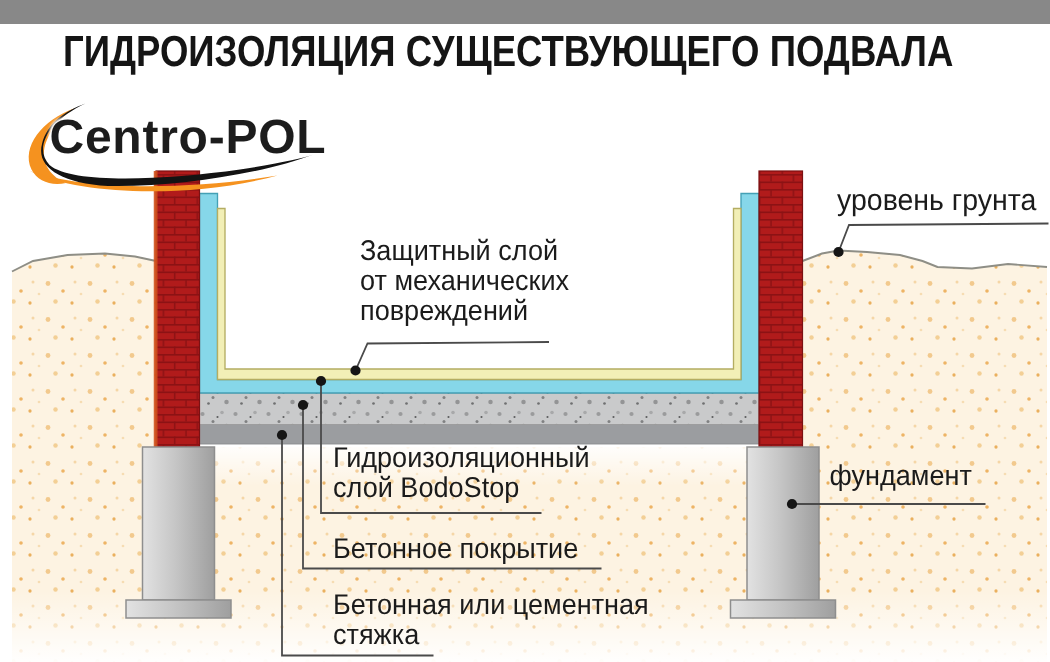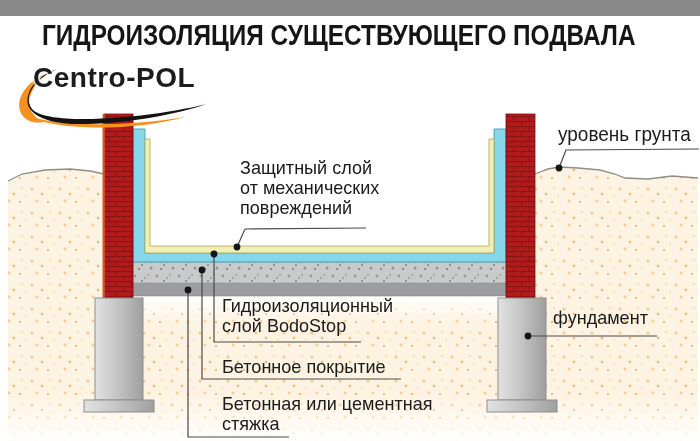--- a/index.html
+++ b/index.html
@@ -1,21 +1,21 @@
 <!DOCTYPE html>
 <html><head>
 <meta charset="utf-8">
 <style>
   html,body{margin:0;padding:0;}
   body{background:#888;font-family:"Liberation Sans", sans-serif;}
   .stage{position:relative;width:700px;height:441px;background:#ffffff;overflow:hidden;margin:16px auto;}
   svg.diagram{position:absolute;left:0;top:0;width:700px;height:441px;display:block;}
   .txt{position:absolute;color:#1b1b1b;white-space:pre-line;transform-origin:0 0;}
   .title{left:42px;top:3px;font-size:29px;font-weight:700;letter-spacing:0px;transform:scaleX(0.84);color:#151515;white-space:nowrap;}
-  .logo-text{left:33px;top:46px;font-size:28px;font-weight:700;letter-spacing:0.5px;color:#1c1c1c;white-space:nowrap;
+  .logo-text{left:33px;top:57px;font-size:32px;font-weight:700;letter-spacing:0.5px;color:#1c1c1c;white-space:nowrap;
     text-shadow:0 0 2px #fff,0 0 3px #fff,0 0 4px #fff,1px 1px 2px #fff,-1px -1px 2px #fff;}
   .lbl{font-size:19px;line-height:20px;transform:scaleX(0.95);}
   .lbl-protective{left:240px;top:142px;}
   .lbl-ground{left:558px;top:108px;font-size:20px;}
   .lbl-waterproof{left:222px;top:280px;}
   .lbl-concrete{left:222px;top:341px;}
   .lbl-screed{left:222px;top:378px;}
   .lbl-foundation{left:553px;top:292px;}
 </style>
 </head>

